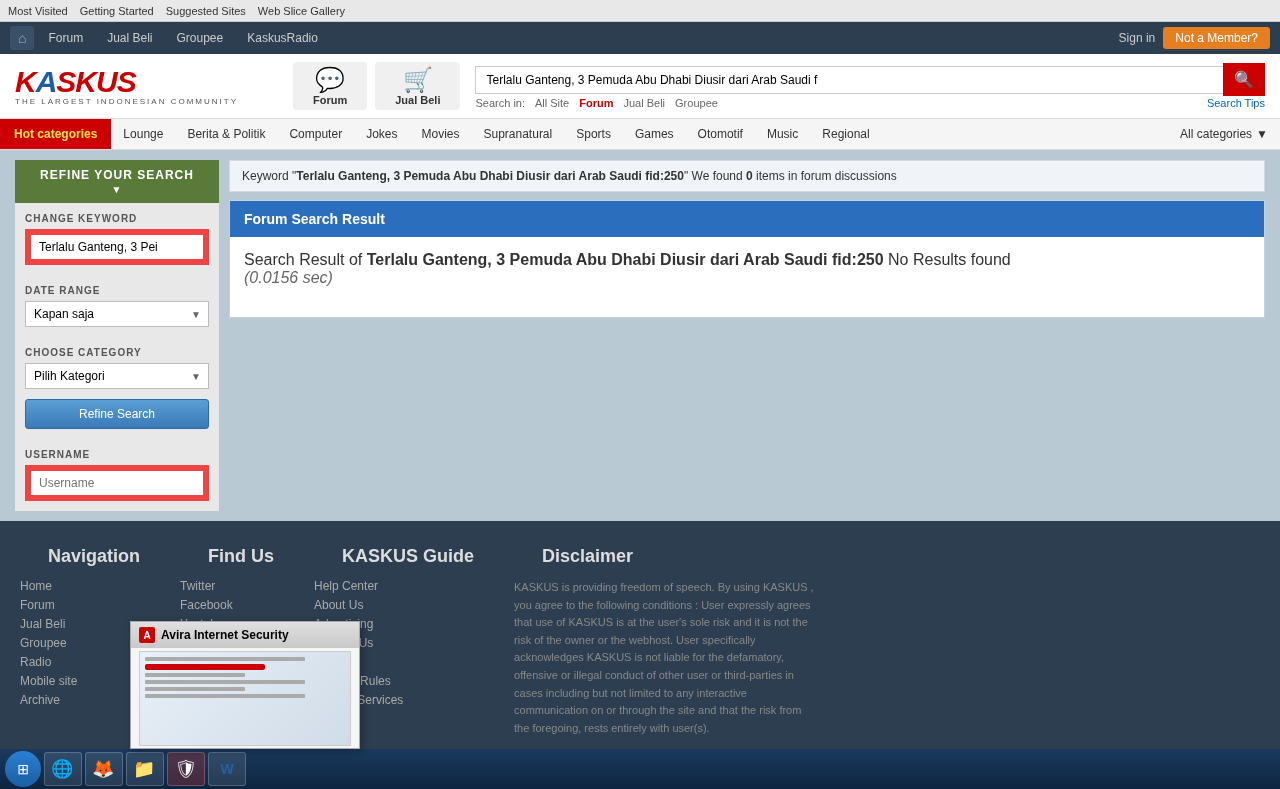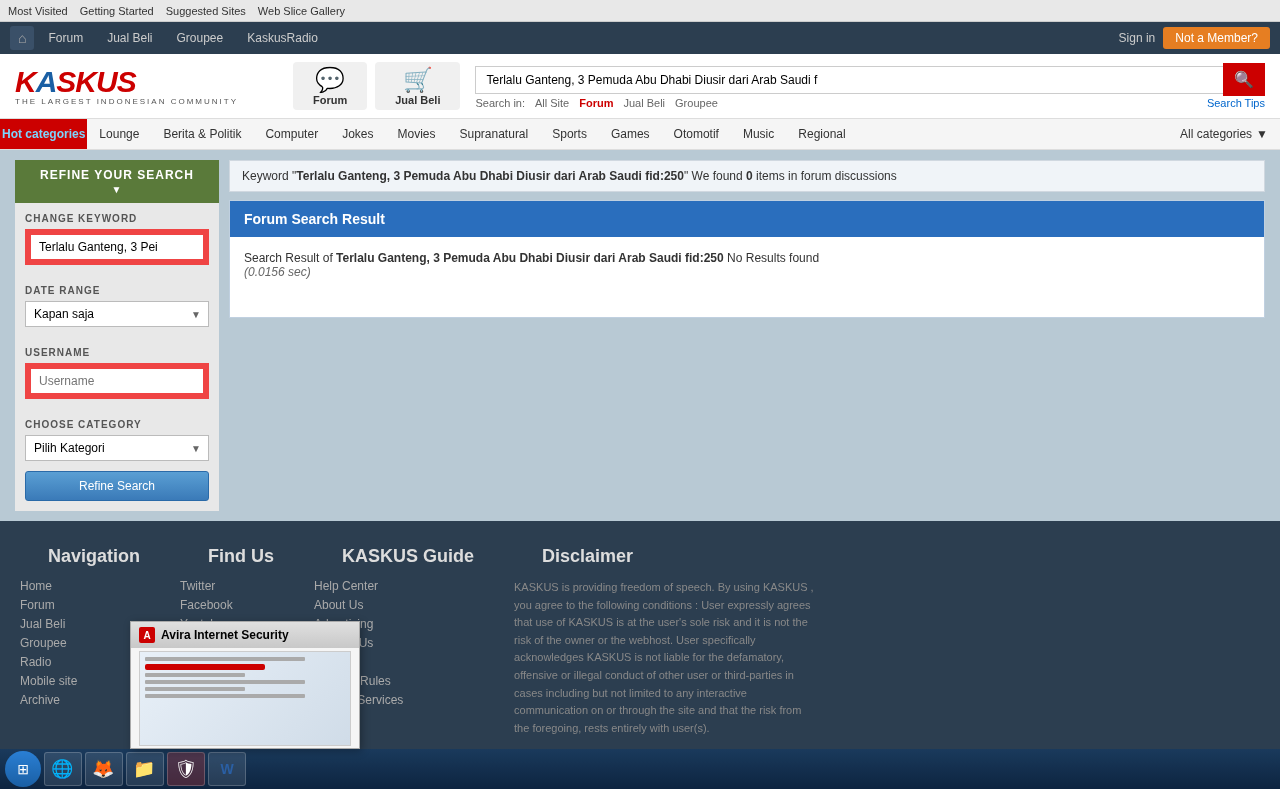--- a/index.html
+++ b/index.html
@@ -138,22 +138,22 @@
     .cat-nav {
       background: #f5f5f5;
       display: flex;
       align-items: center;
       border-bottom: 1px solid #ddd;
       padding: 0;
       overflow: hidden;
     }
     .cat-nav .hot-categories {
       background: #cc0000;
-      color: #7dd3fc;
-      padding: 8px 2px;
+      color: #fde047;
+      padding: 8px 14px;
       font-size: 12px;
       font-weight: bold;
       cursor: pointer;
     }
     .cat-nav-item {
       padding: 8px 12px;
       font-size: 12px;
       color: #333;
       cursor: pointer;
       text-decoration: none;
@@ -274,21 +274,21 @@
     }
     .results-header {
       background: #2a6ebd;
       color: white;
       padding: 10px 14px;
       font-size: 14px;
       font-weight: bold;
     }
     .results-body {
       padding: 14px;
-      font-size: 12px;
+      font-size: 16px;
       color: #333;
       min-height: 80px;
     }
     .results-body .time { color: #666; font-style: italic; }
 
     
     .footer {
       background: #2c3e50;
       color: #aaa;
       padding: 25px 20px 10px;
@@ -540,29 +540,29 @@
       <div class="sidebar-label">CHANGE KEYWORD</div>
       <input class="sidebar-input" type="text" value="Terlalu Ganteng, 3 Pei" style="">
     </div>
     <div class="sidebar-section">
       <div class="sidebar-label">DATE RANGE</div>
       <div class="select-wrapper">
         <select class="sidebar-select"><option>Kapan saja</option><option>Hari ini</option><option>Minggu ini</option><option>Bulan ini</option></select>
       </div>
     </div>
     <div class="sidebar-section">
-      <div class="sidebar-label">USERNAME</div>
-      <input class="sidebar-input" type="text" placeholder="Username" style="">
-    </div>
-    <div class="sidebar-section">
       <div class="sidebar-label">CHOOSE CATEGORY</div>
       <div class="select-wrapper">
         <select class="sidebar-select"><option>Pilih Kategori</option></select>
       </div>
       <button class="refine-btn">Refine Search</button>
+    </div>
+    <div class="sidebar-section">
+      <div class="sidebar-label">USERNAME</div>
+      <input class="sidebar-input" type="text" placeholder="Username" style="">
     </div>
   </div>
 
   <div class="right-content">
     <div class="keyword-bar">
       Keyword "<strong>Terlalu Ganteng, 3 Pemuda Abu Dhabi Diusir dari Arab Saudi fid:250</strong>" We found <strong>0</strong> <span>items in forum discussions</span>
     </div>
     <div class="results-box">
       <div class="results-header">Forum Search Result</div>
       <div class="results-body">

